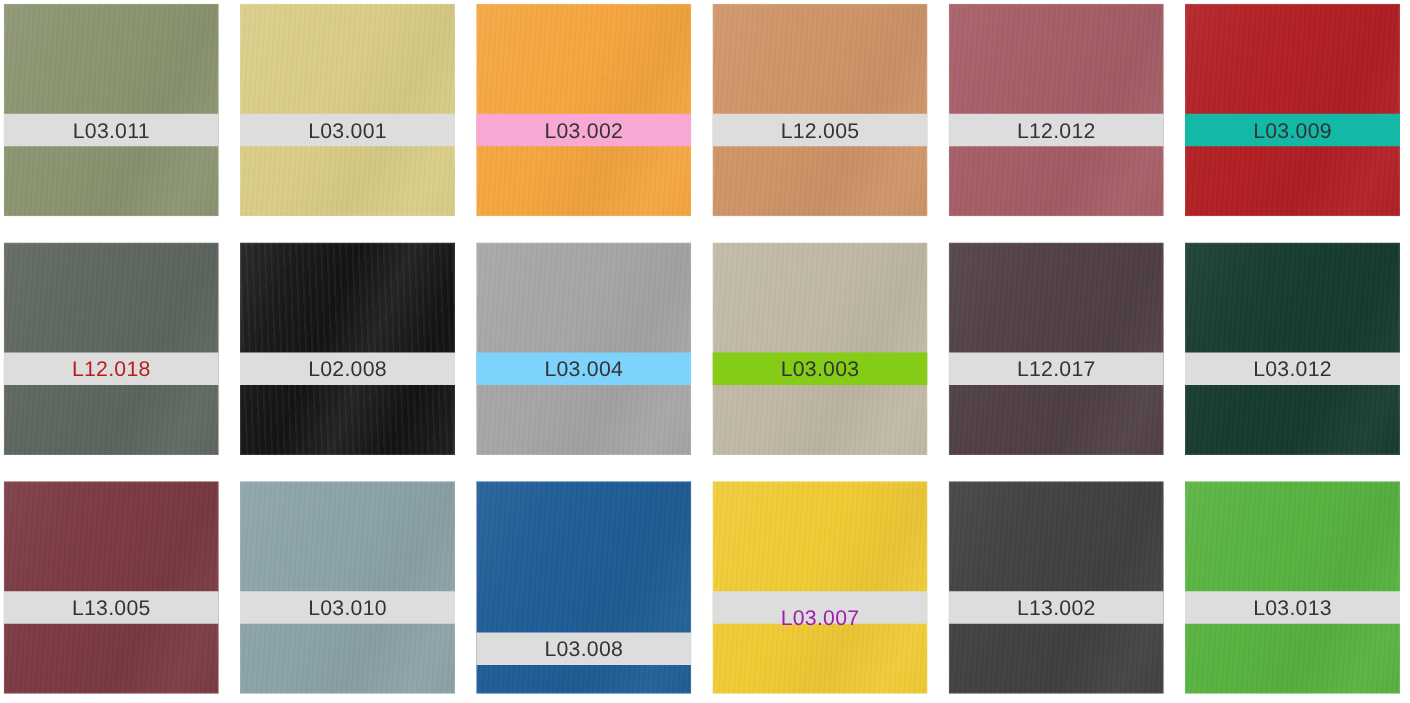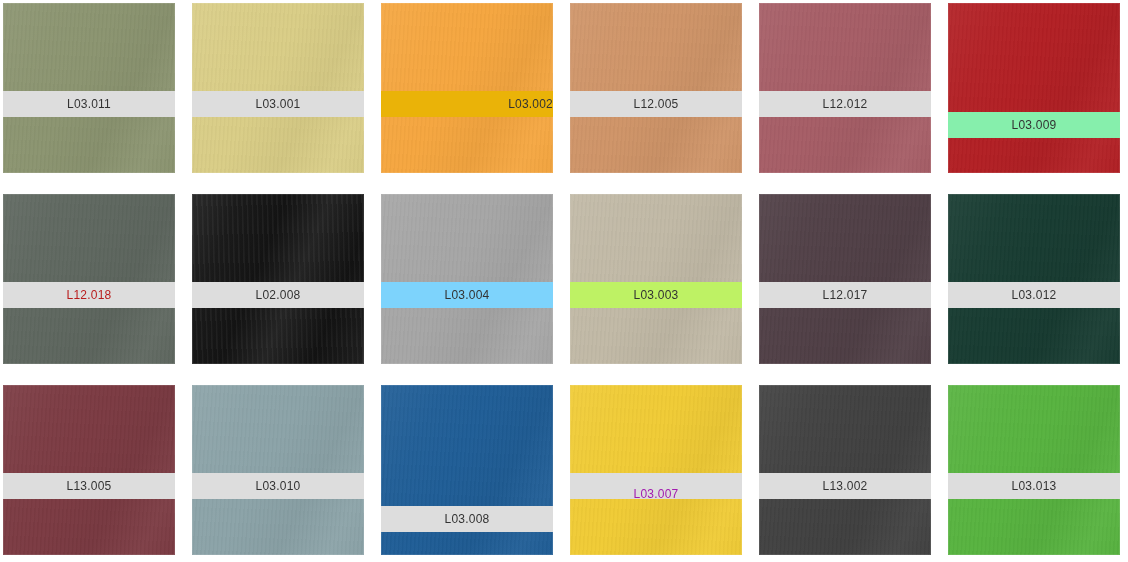--- a/index.html
+++ b/index.html
@@ -97,21 +97,21 @@
     height: 26px;
     background: #dddddd;
     display: flex;
     align-items: center;
     justify-content: center;
     box-shadow: 0 0 0 0 rgba(0,0,0,0);
   }
 
   .swatch-label-text {
     font-family: "Liberation Sans", "DejaVu Sans", sans-serif;
-    font-size: 12px;
+    font-size: 17px;
     font-weight: 400;
     letter-spacing: 0.2px;
     color: #333333;
     line-height: 1;
     white-space: nowrap;
     user-select: none;
   }
 </style>
 </head>
 <body>
@@ -130,21 +130,21 @@
       <div class="swatch-texture"></div>
       <div class="swatch-border"></div>
       <div class="swatch-label-band" style="background: rgb(221, 221, 221);">
         <span class="swatch-label-text" style="color: rgb(51, 51, 51);">L03.001</span>
       </div>
     </div>
     <div class="swatch">
       <div class="swatch-fill" style="background: rgb(245, 166, 63);"></div>
       <div class="swatch-texture"></div>
       <div class="swatch-border"></div>
-      <div class="swatch-label-band" style="background: #eab308; justify-content: flex-end;">
+      <div class="swatch-label-band" style="background: #f9a8d4;">
         <span class="swatch-label-text" style="color: rgb(51, 51, 51);">L03.002</span>
       </div>
     </div>
     <div class="swatch">
       <div class="swatch-fill" style="background: rgb(207, 148, 104);"></div>
       <div class="swatch-texture"></div>
       <div class="swatch-border"></div>
       <div class="swatch-label-band" style="background: rgb(221, 221, 221);">
         <span class="swatch-label-text" style="color: rgb(51, 51, 51);">L12.005</span>
       </div>
@@ -154,21 +154,21 @@
       <div class="swatch-texture"></div>
       <div class="swatch-border"></div>
       <div class="swatch-label-band" style="background: rgb(221, 221, 221);">
         <span class="swatch-label-text" style="color: rgb(51, 51, 51);">L12.012</span>
       </div>
     </div>
     <div class="swatch">
       <div class="swatch-fill" style="background: rgb(178, 31, 36);"></div>
       <div class="swatch-texture"></div>
       <div class="swatch-border"></div>
-      <div class="swatch-label-band" style="background: #86efac; margin-top: 21px;">
+      <div class="swatch-label-band" style="background: #14b8a6;">
         <span class="swatch-label-text" style="color: rgb(51, 51, 51);">L03.009</span>
       </div>
     </div>
     <div class="swatch">
       <div class="swatch-fill" style="background: rgb(94, 103, 95);"></div>
       <div class="swatch-texture"></div>
       <div class="swatch-border"></div>
       <div class="swatch-label-band" style="background: rgb(221, 221, 221);">
         <span class="swatch-label-text" style="color: #b91c1c;">L12.018</span>
       </div>
@@ -186,21 +186,21 @@
       <div class="swatch-texture"></div>
       <div class="swatch-border"></div>
       <div class="swatch-label-band" style="background: #7dd3fc;">
         <span class="swatch-label-text" style="color: rgb(51, 51, 51);">L03.004</span>
       </div>
     </div>
     <div class="swatch">
       <div class="swatch-fill" style="background: rgb(193, 185, 166);"></div>
       <div class="swatch-texture"></div>
       <div class="swatch-border"></div>
-      <div class="swatch-label-band" style="background: #bef264;">
+      <div class="swatch-label-band" style="background: #84cc16;">
         <span class="swatch-label-text" style="color: rgb(51, 51, 51);">L03.003</span>
       </div>
     </div>
     <div class="swatch">
       <div class="swatch-fill" style="background: rgb(80, 63, 70);"></div>
       <div class="swatch-texture"></div>
       <div class="swatch-border"></div>
       <div class="swatch-label-band" style="background: rgb(221, 221, 221);">
         <span class="swatch-label-text" style="color: rgb(51, 51, 51);">L12.017</span>
       </div>

